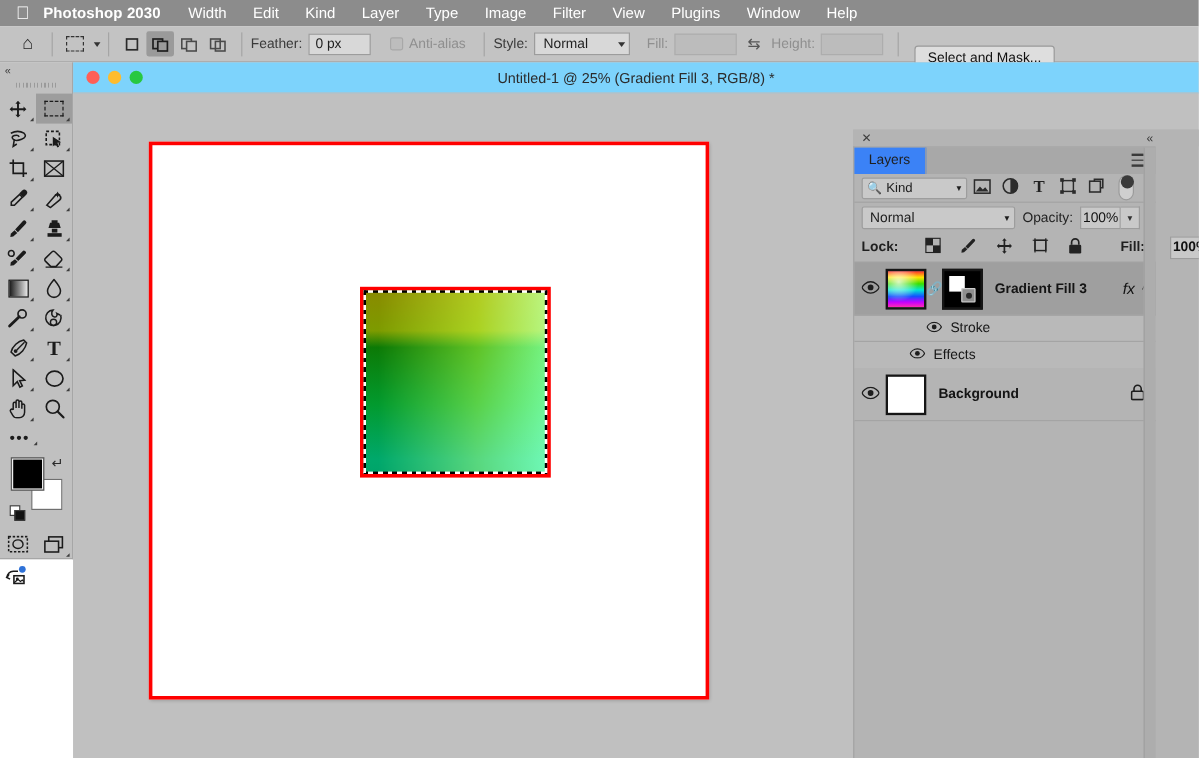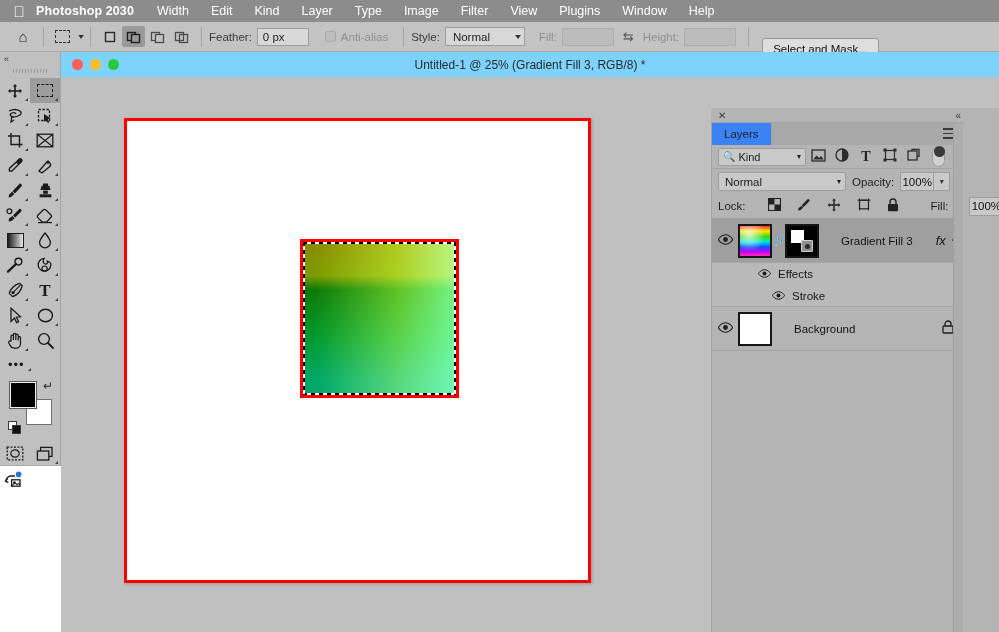--- a/index.html
+++ b/index.html
@@ -193,20 +193,21 @@
     width:34px;height:19px;background:#c9c9c9;border:1px solid #9d9d9d;
     display:flex;align-items:center;justify-content:center;font-size:11.5px;color:#111;
   }
   .stepper{
     width:16px;height:19px;background:#c9c9c9;border:1px solid #9d9d9d;border-left:0;
     display:flex;align-items:center;justify-content:center;font-size:8px;color:#333;
   }
   .lockrow{
     height:25px; display:flex; align-items:center; padding:0 6px; gap:16px;
     border-bottom:1px solid #9e9e9e;
+    font-weight:bold;
   }
   .lockico{ width:21px; text-align:center; font-size:13px; color:#1f1f1f; }
   .layerlist{ }
   .layer{
     height:44px; display:flex; align-items:center; position:relative;
     border-bottom:1px solid #a4a4a4; background:#b4b4b4;
   }
   .layer.selected{ background:#9f9f9f; }
   .eye{ width:26px; text-align:center; font-size:12px; color:#1d1d1d; }
   .thumb{
@@ -218,21 +219,21 @@
       linear-gradient(180deg,#ff2d2d 0%,#ffe400 17%,#37e000 35%,#00e6d2 52%,#1450ff 70%,#c400ff 86%,#ff2bb0 100%);
   }
   .linkico{ width:13px; text-align:center; font-size:11px; color:#222; }
   .mask{
     width:34px;height:34px;border:2px solid #161616;background:#000; position:relative;
   }
   .mask b{ position:absolute; left:4px; top:4px; width:13px;height:13px;background:#fff; }
   .mask i{ position:absolute; right:4px; bottom:4px; width:12px;height:12px;background:#8e8e8e;
            border:1px solid #cfcfcf; border-radius:1px; }
   .mask i::after{ content:""; position:absolute; left:3px;top:3px;width:5px;height:5px;border-radius:50%;background:#2a2a2a;}
-  .lname{ flex:1; font-size:11.5px; color:#141414; padding-left:22px; }
+  .lname{ flex:1; font-size:11.5px; color:#141414; padding-left:10px;font-weight:bold; }
   .fx{ font-size:13px; font-style:italic; font-family:Liberation Sans, sans-serif; color:#141414; padding-right:6px;}
   .chev{ font-size:9px; color:#2b2b2b; padding-right:7px; }
   .lockico2{ font-size:12px; color:#1d1d1d; padding-right:9px; }
   .subrow{
     height:22px; display:flex; align-items:center; background:#b9b9b9; font-size:11.5px; color:#171717;
   }
   .subrow.effects{ padding-left:46px; }
   .subrow.stroke{ padding-left:60px; border-bottom:1px solid #a4a4a4; }
   .subeye{ margin-right:7px; font-size:11px; }
   .scrollbar{
@@ -702,38 +703,38 @@
           <div class="linkico">🔗</div>
           <div class="mask">
               <b></b>
               <i></i>
             </div>
           <div class="lname">Gradient Fill 3</div>
           <div class="fx">fx</div>
           <div class="chev">^</div>
         </div>
 
+        <div class="subrow stroke">
+          <span class="subeye">
+            <svg width="13" height="9" viewBox="0 0 13 9">
+                <path d="M6.5 0.7 C9.9 0.7 12 3.4 12.5 4.5 C12 5.6 9.9 8.3 6.5 8.3 C3.1 8.3 1 5.6 0.5 4.5 C1 3.4 3.1 0.7 6.5 0.7Z" fill="none" stroke="#1d1d1d" stroke-width="1"></path>
+                <circle cx="6.5" cy="4.5" r="2" fill="#1d1d1d"></circle>
+              </svg>
+          </span>
+          <span>Stroke</span>
+        </div>
+
         <div class="subrow effects">
           <span class="subeye">
             <svg width="13" height="9" viewBox="0 0 13 9">
                 <path d="M6.5 0.7 C9.9 0.7 12 3.4 12.5 4.5 C12 5.6 9.9 8.3 6.5 8.3 C3.1 8.3 1 5.6 0.5 4.5 C1 3.4 3.1 0.7 6.5 0.7Z" fill="none" stroke="#1d1d1d" stroke-width="1"></path>
                 <circle cx="6.5" cy="4.5" r="2" fill="#1d1d1d"></circle>
               </svg>
           </span>
           <span>Effects</span>
-        </div>
-
-        <div class="subrow stroke">
-          <span class="subeye">
-            <svg width="13" height="9" viewBox="0 0 13 9">
-                <path d="M6.5 0.7 C9.9 0.7 12 3.4 12.5 4.5 C12 5.6 9.9 8.3 6.5 8.3 C3.1 8.3 1 5.6 0.5 4.5 C1 3.4 3.1 0.7 6.5 0.7Z" fill="none" stroke="#1d1d1d" stroke-width="1"></path>
-                <circle cx="6.5" cy="4.5" r="2" fill="#1d1d1d"></circle>
-              </svg>
-          </span>
-          <span>Stroke</span>
         </div>
 
         <div class="layer">
           <div class="eye">
             <svg width="15" height="11" viewBox="0 0 15 11">
                 <path d="M7.5 0.8 C11.4 0.8 14 4 14.6 5.5 C14 7 11.4 10.2 7.5 10.2 C3.6 10.2 1 7 0.4 5.5 C1 4 3.6 0.8 7.5 0.8Z" fill="none" stroke="#1d1d1d" stroke-width="1.1"></path>
                 <circle cx="7.5" cy="5.5" r="2.4" fill="#1d1d1d"></circle>
               </svg>
           </div>
           <div class="thumb"></div>

